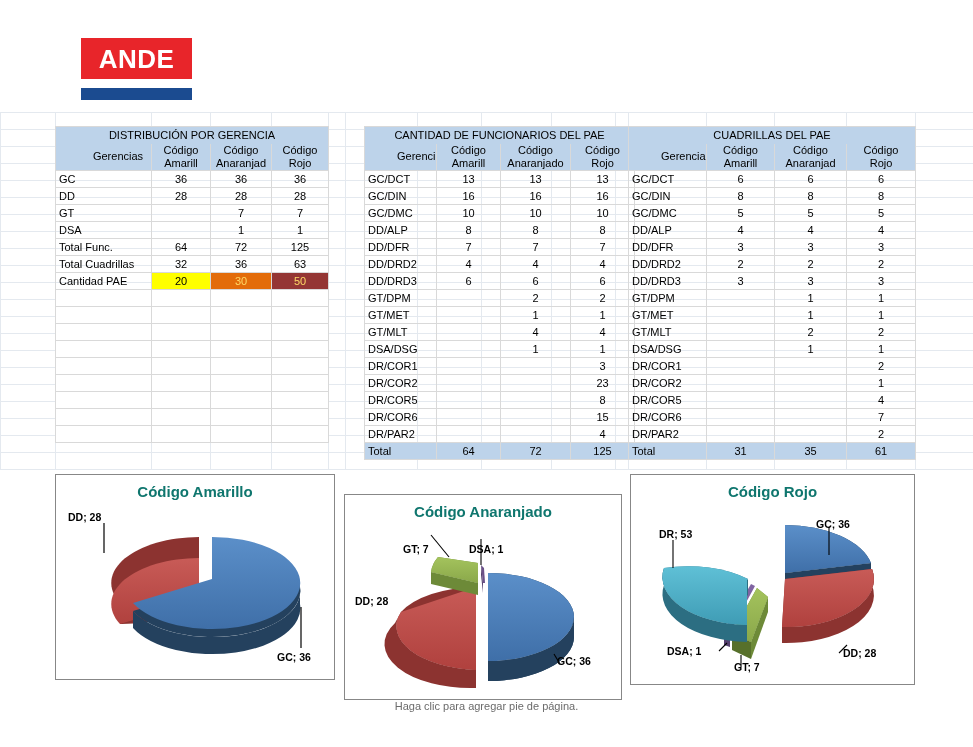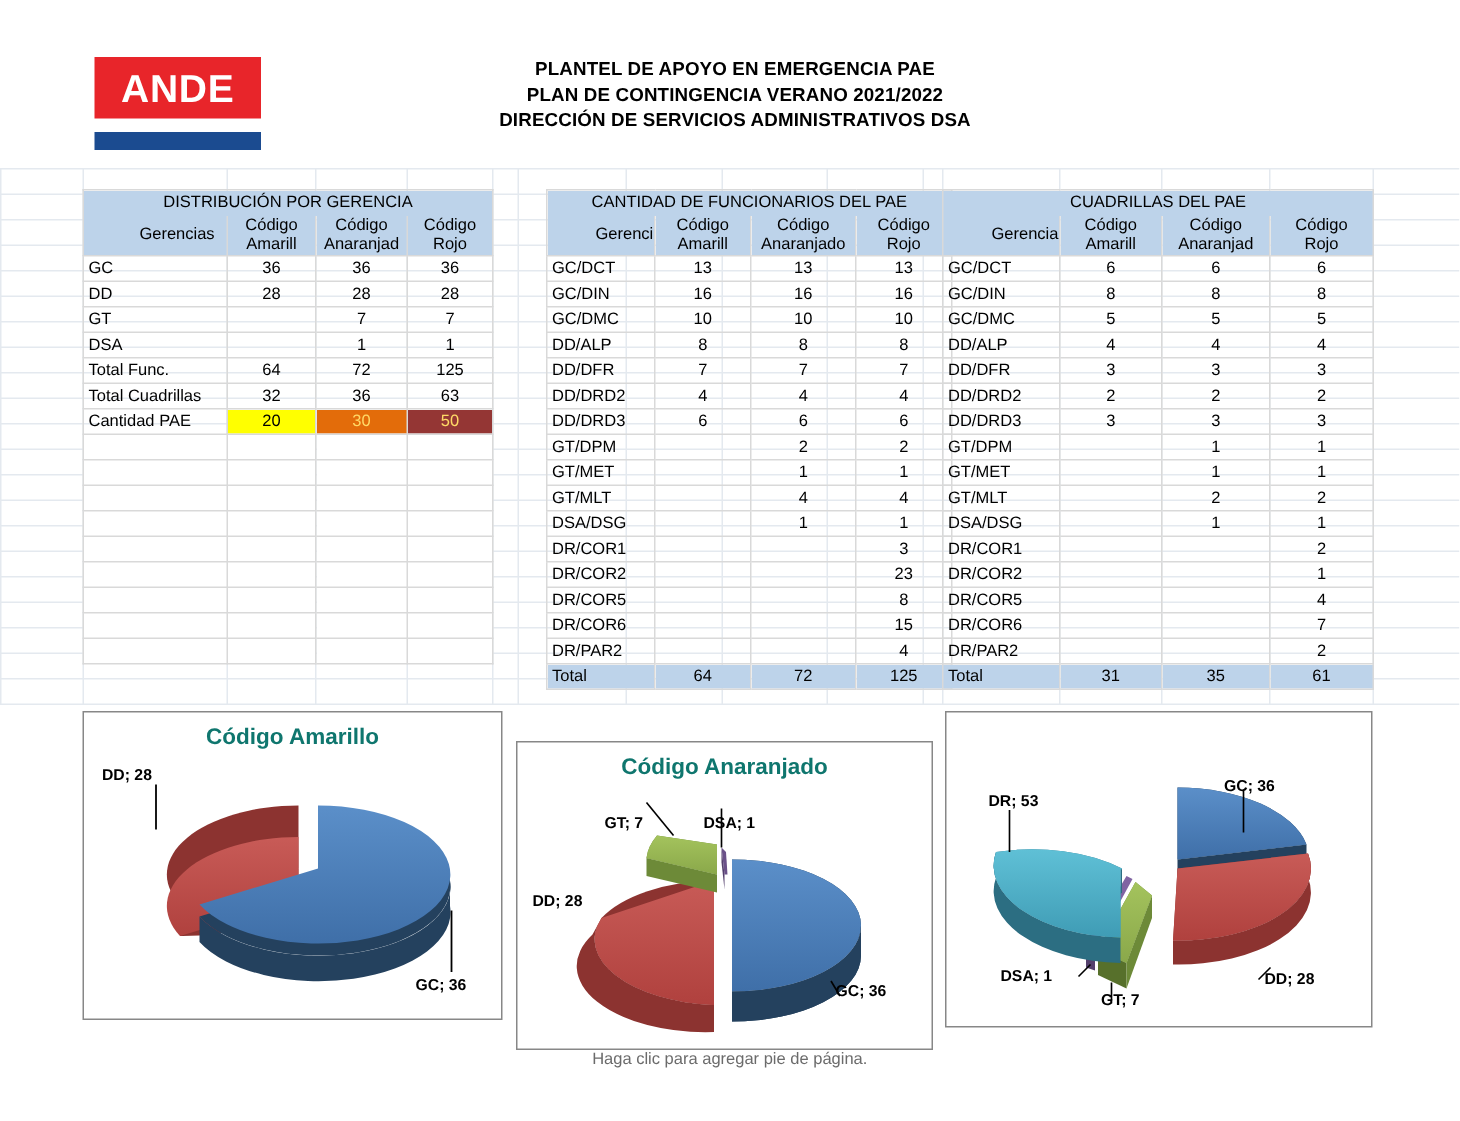--- a/index.html
+++ b/index.html
@@ -9,21 +9,21 @@
     background: #ffffff;
     font-family: "Liberation Sans", sans-serif;
     color: #000;
     overflow: hidden;
     position: relative;
   }
 
   
   #header { position:absolute; left:0; top:0; width:973px; height:112px; }
 
-  #logo { position:absolute; left:63px; top:38px; width:111px; height:62px; }
+  #logo { position:absolute; left:81px; top:38px; width:111px; height:62px; }
   #logo .logo-box {
     position:absolute; left:0; top:0; width:111px; height:41px;
     background:#e8252a;
     display:flex; align-items:center; justify-content:center;
   }
   #logo .logo-text {
     color:#ffffff; font-weight:bold; font-size:26px;
     letter-spacing:0.5px; font-family:"Liberation Sans", sans-serif;
     line-height:1;
   }
@@ -107,25 +107,20 @@
 <body>
 
 <div id="header">
   <div id="logo">
     <div class="logo-box">
       <span class="logo-text">ANDE</span>
     </div>
     <div class="logo-bar"></div>
   </div>
 
-  <div id="title-block">
-    <div>PLANTEL DE APOYO EN EMERGENCIA PAE</div>
-    <div>PLAN DE CONTINGENCIA VERANO 2021/2022</div>
-    <div>DIRECCIÓN DE SERVICIOS ADMINISTRATIVOS DSA</div>
-  </div>
 </div>
 
 <div id="grid">
     <div class="gl-h" style="top:0px"></div>
     <div class="gl-h" style="top:17px"></div>
     <div class="gl-h" style="top:34px"></div>
     <div class="gl-h" style="top:51px"></div>
     <div class="gl-h" style="top:68px"></div>
     <div class="gl-h" style="top:85px"></div>
     <div class="gl-h" style="top:102px"></div>
@@ -609,20 +604,21 @@
     <line x1="136" y1="44" x2="136" y2="70" stroke="#000" stroke-width="1.1"></line>
     <line x1="209" y1="159" x2="215" y2="169" stroke="#000" stroke-width="1.1"></line>
   </svg>
   <div class="dlabel" style="left:58px; top:48px;">GT; 7</div>
   <div class="dlabel" style="left:124px; top:48px;">DSA; 1</div>
   <div class="dlabel" style="left:10px; top:100px;">DD; 28</div>
   <div class="dlabel" style="left:212px; top:160px;">GC; 36</div>
 </div>
 
 <div class="chart-panel" id="chart3" style="left:630px; top:474px; width:285px; height:211px;">
+  <div class="chart-title">Código Rojo</div>
   <svg class="chart-svg" width="285" height="211" viewBox="0 0 285 211">
     <defs>
       <linearGradient id="g3-blue" x1="0" y1="0" x2="0" y2="1">
         <stop offset="0%" stop-color="#5b8fc9"></stop>
           <stop offset="100%" stop-color="#3f6fa8"></stop>
       </linearGradient>
       <linearGradient id="g3-red" x1="0" y1="0" x2="0" y2="1">
         <stop offset="0%" stop-color="#c85b57"></stop>
           <stop offset="100%" stop-color="#b0413e"></stop>
       </linearGradient>

